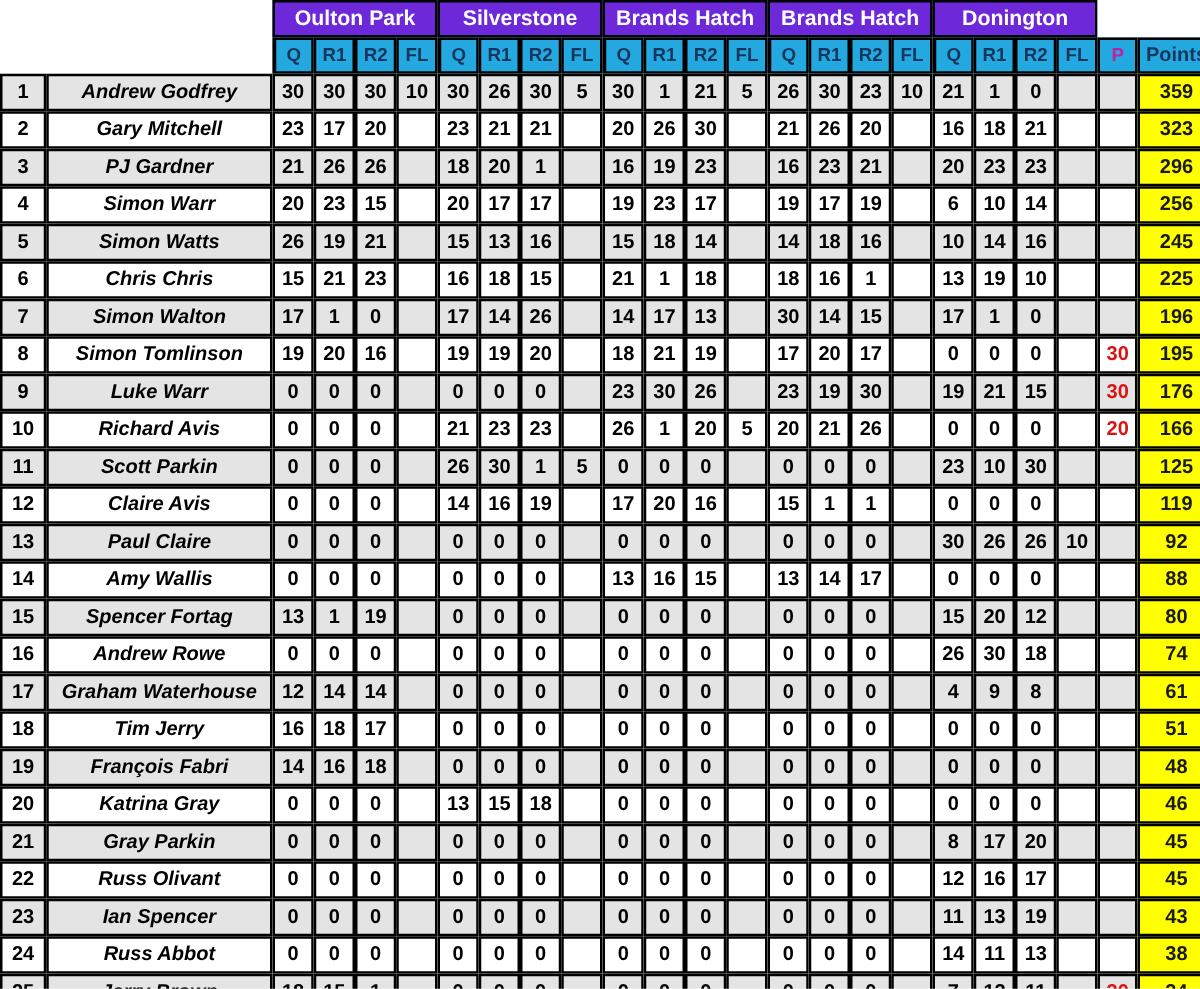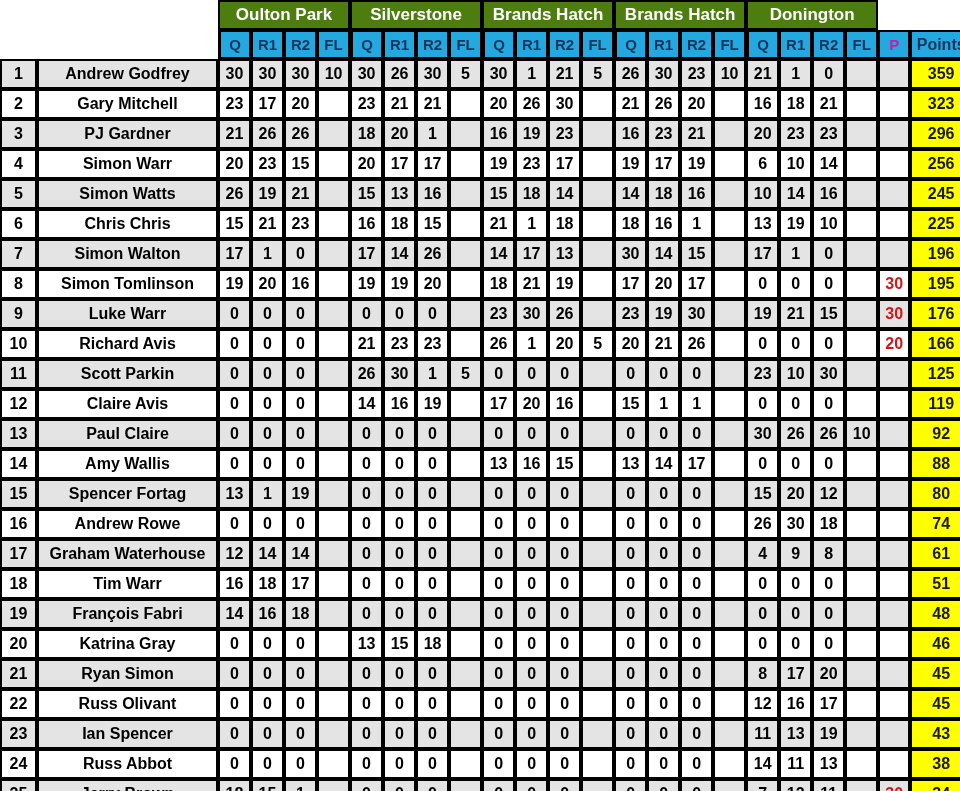--- a/index.html
+++ b/index.html
@@ -39,21 +39,21 @@
   }
 
   
   tr.venue-row th {
     height: 26px;
     line-height: 26px;
     font-size: 17px;
   }
   th.venue-pad { background: #ffffff; border: none; }
   th.venue {
-    background: #4d7c0f;
+    background: #6d28d9;
     color: #ffffff;
     border: 2px solid #000000;
     font-size: 17px;
     letter-spacing: 0px;
   }
 
   
   tr.session-row th {
     height: 25px;
     line-height: 25px;
@@ -83,20 +83,21 @@
     text-align: right;
     padding-right: 3px;
     font-size: 16px;
     border-right: 3px solid #000000;
   }
   td.name {
     text-align: left;
     padding-left: 4px;
     font-size: 16px;
     border-right: 3px solid #000000;
+    font-style: italic;
   }
   td.score { font-size: 16px; }
   td.pen { color: #d81414; }
   td.points {
     background: #ffff00 !important;
     color: #1a1a1a;
     font-size: 16px;
     border-left: 3px solid #000000;
   }
 
@@ -623,21 +624,21 @@
           <td class="score"></td>
           <td class="score grp-start">4</td>
           <td class="score">9</td>
           <td class="score">8</td>
           <td class="score"></td>
           <td class="score pen"></td>
           <td class="points">61</td>
         </tr>
         <tr class="drow even">
           <td class="rank">18</td>
-          <td class="name">Tim Warr</td>
+          <td class="name">Tim Jerry</td>
           <td class="score grp-start">16</td>
           <td class="score">18</td>
           <td class="score">17</td>
           <td class="score"></td>
           <td class="score grp-start">0</td>
           <td class="score">0</td>
           <td class="score">0</td>
           <td class="score"></td>
           <td class="score grp-start">0</td>
           <td class="score">0</td>
@@ -701,21 +702,21 @@
           <td class="score"></td>
           <td class="score grp-start">0</td>
           <td class="score">0</td>
           <td class="score">0</td>
           <td class="score"></td>
           <td class="score pen"></td>
           <td class="points">46</td>
         </tr>
         <tr class="drow odd">
           <td class="rank">21</td>
-          <td class="name">Ryan Simon</td>
+          <td class="name">Gray Parkin</td>
           <td class="score grp-start">0</td>
           <td class="score">0</td>
           <td class="score">0</td>
           <td class="score"></td>
           <td class="score grp-start">0</td>
           <td class="score">0</td>
           <td class="score">0</td>
           <td class="score"></td>
           <td class="score grp-start">0</td>
           <td class="score">0</td>

